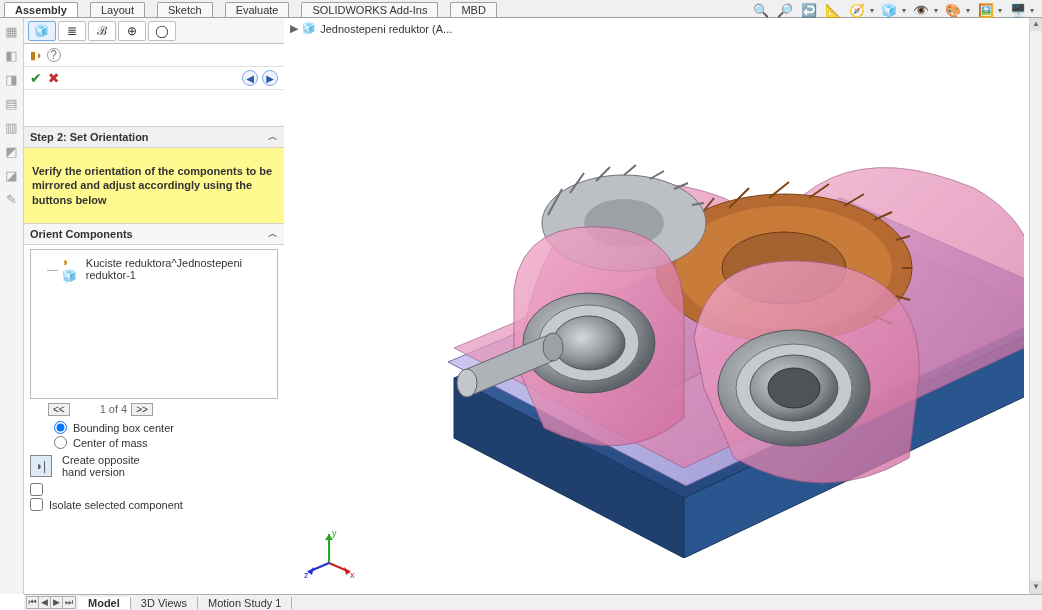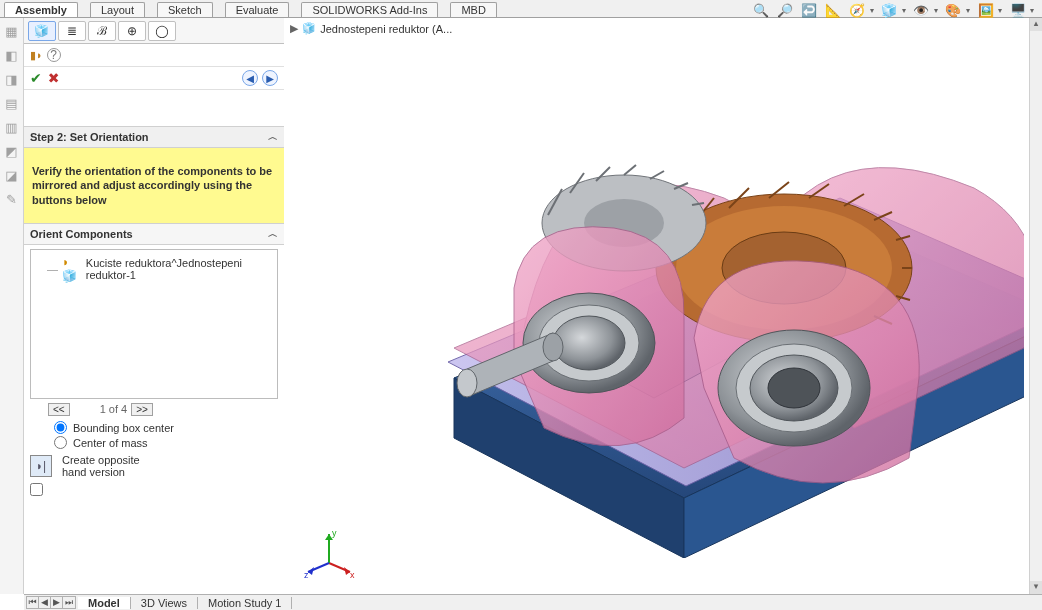--- a/index.html
+++ b/index.html
@@ -186,20 +186,24 @@
   <div class="optbtn">
     <div class="ob">◗|</div>
     <div class="txt" style="white-space:pre-line;">Create opposite
 hand version</div>
   </div>
 
   <label class="opt" style="padding-left:6px;">
     <input type="checkbox" style="">
   </label>
 
+  <label class="opt" style="padding-left:6px;">
+    <input type="checkbox" style="">
+    <span>Isolate selected component</span>
+  </label>
 </div>
 
 <div class="viewport">
   <div class="bc">
     <span class="caret">▶</span>
     <span class="assyico">🧊</span>
     <span>Jednostepeni reduktor  (A...</span>
   </div>
 
   <div class="render">

